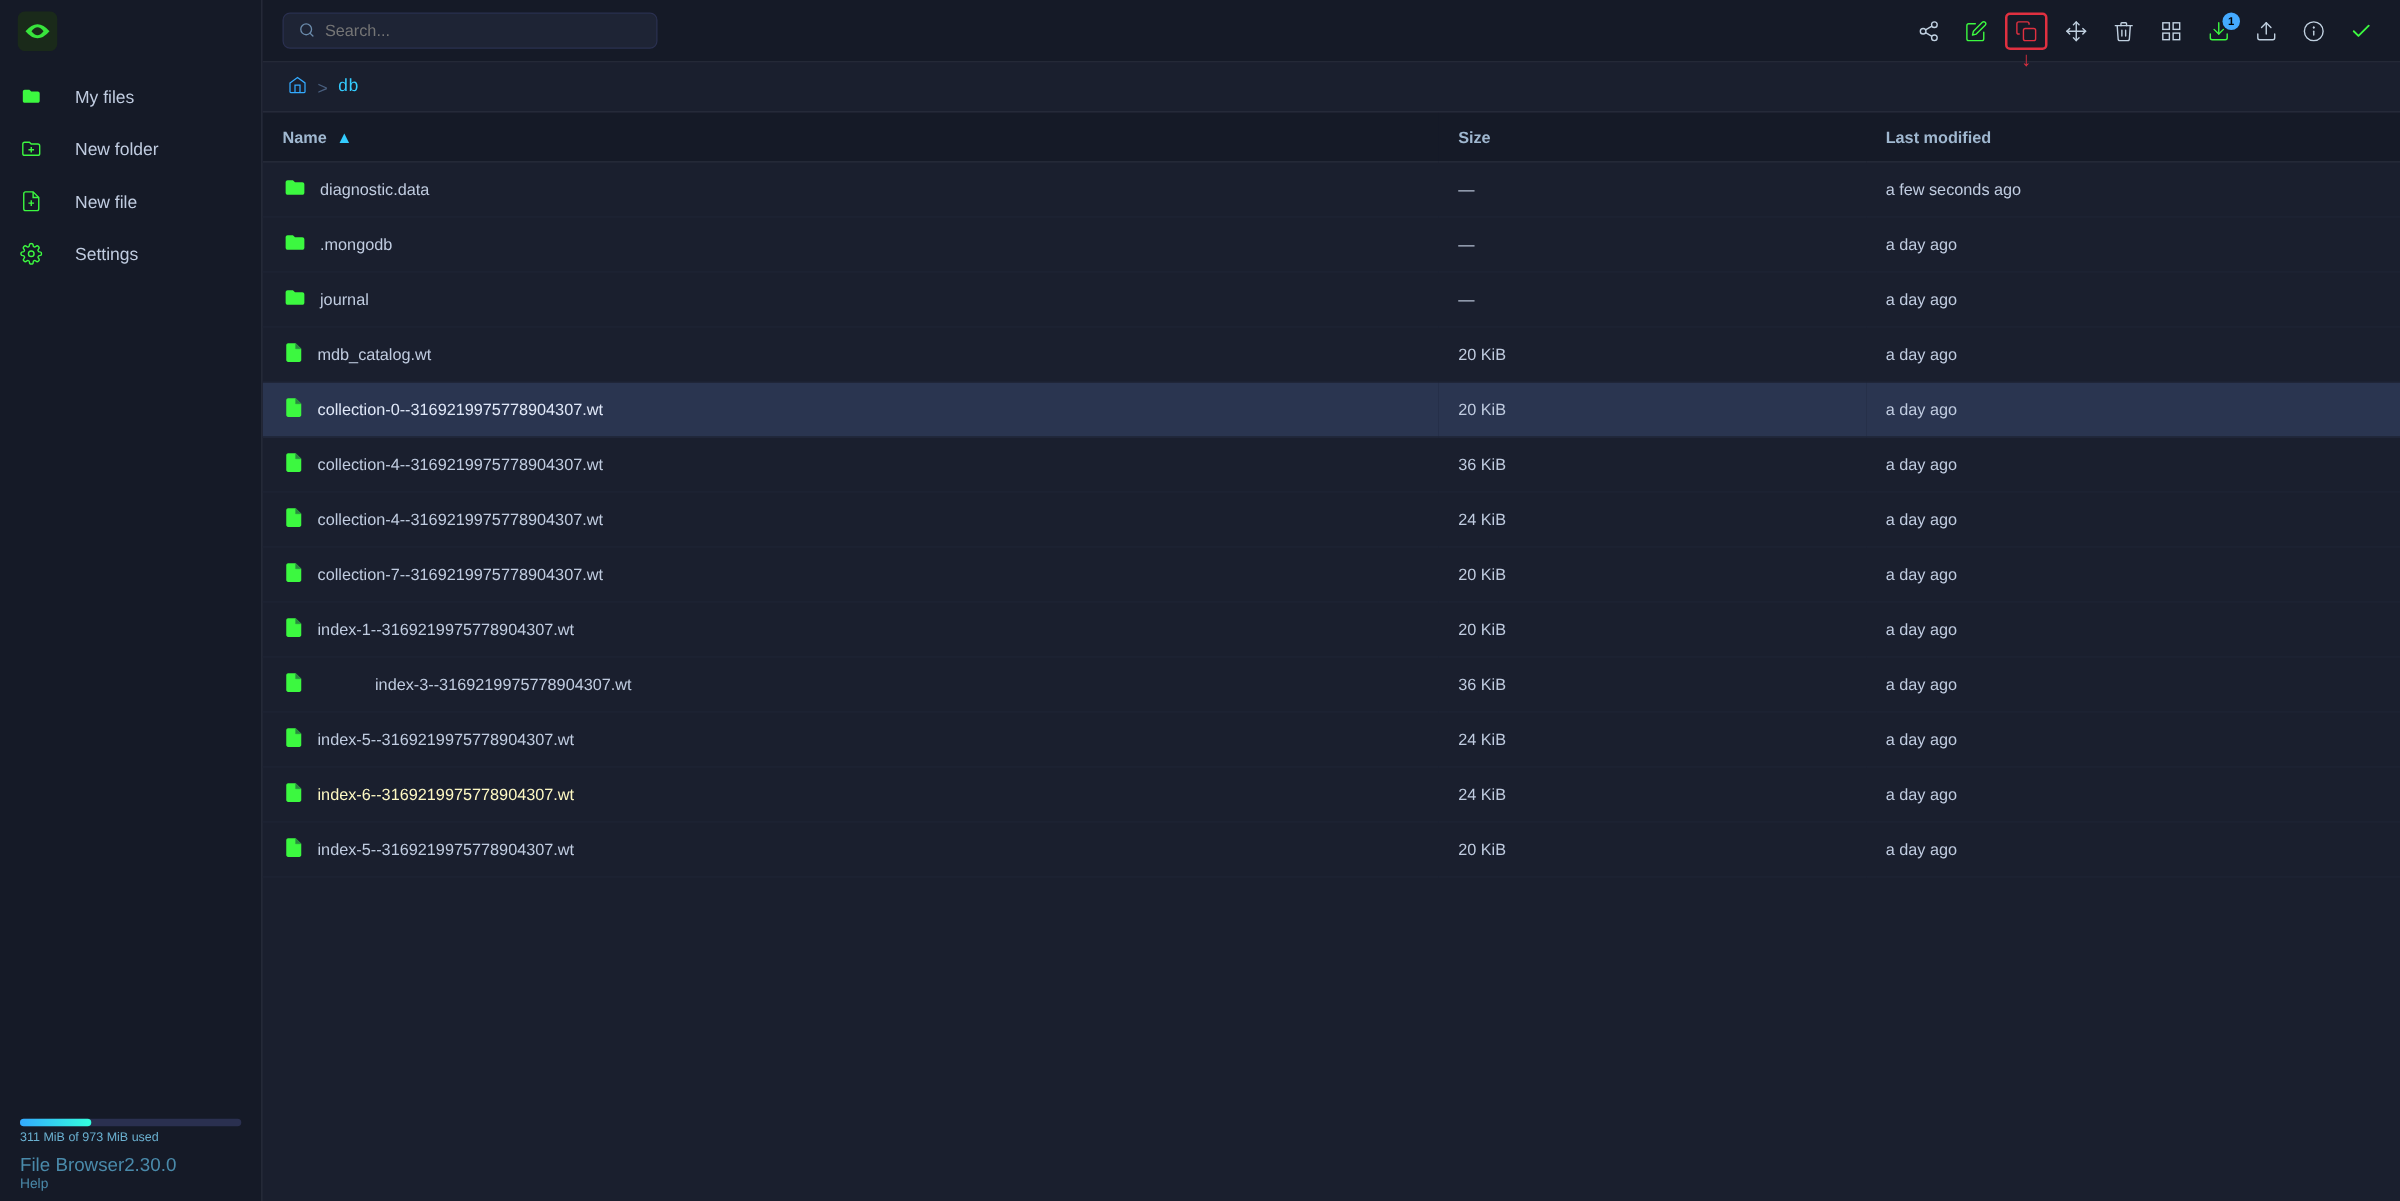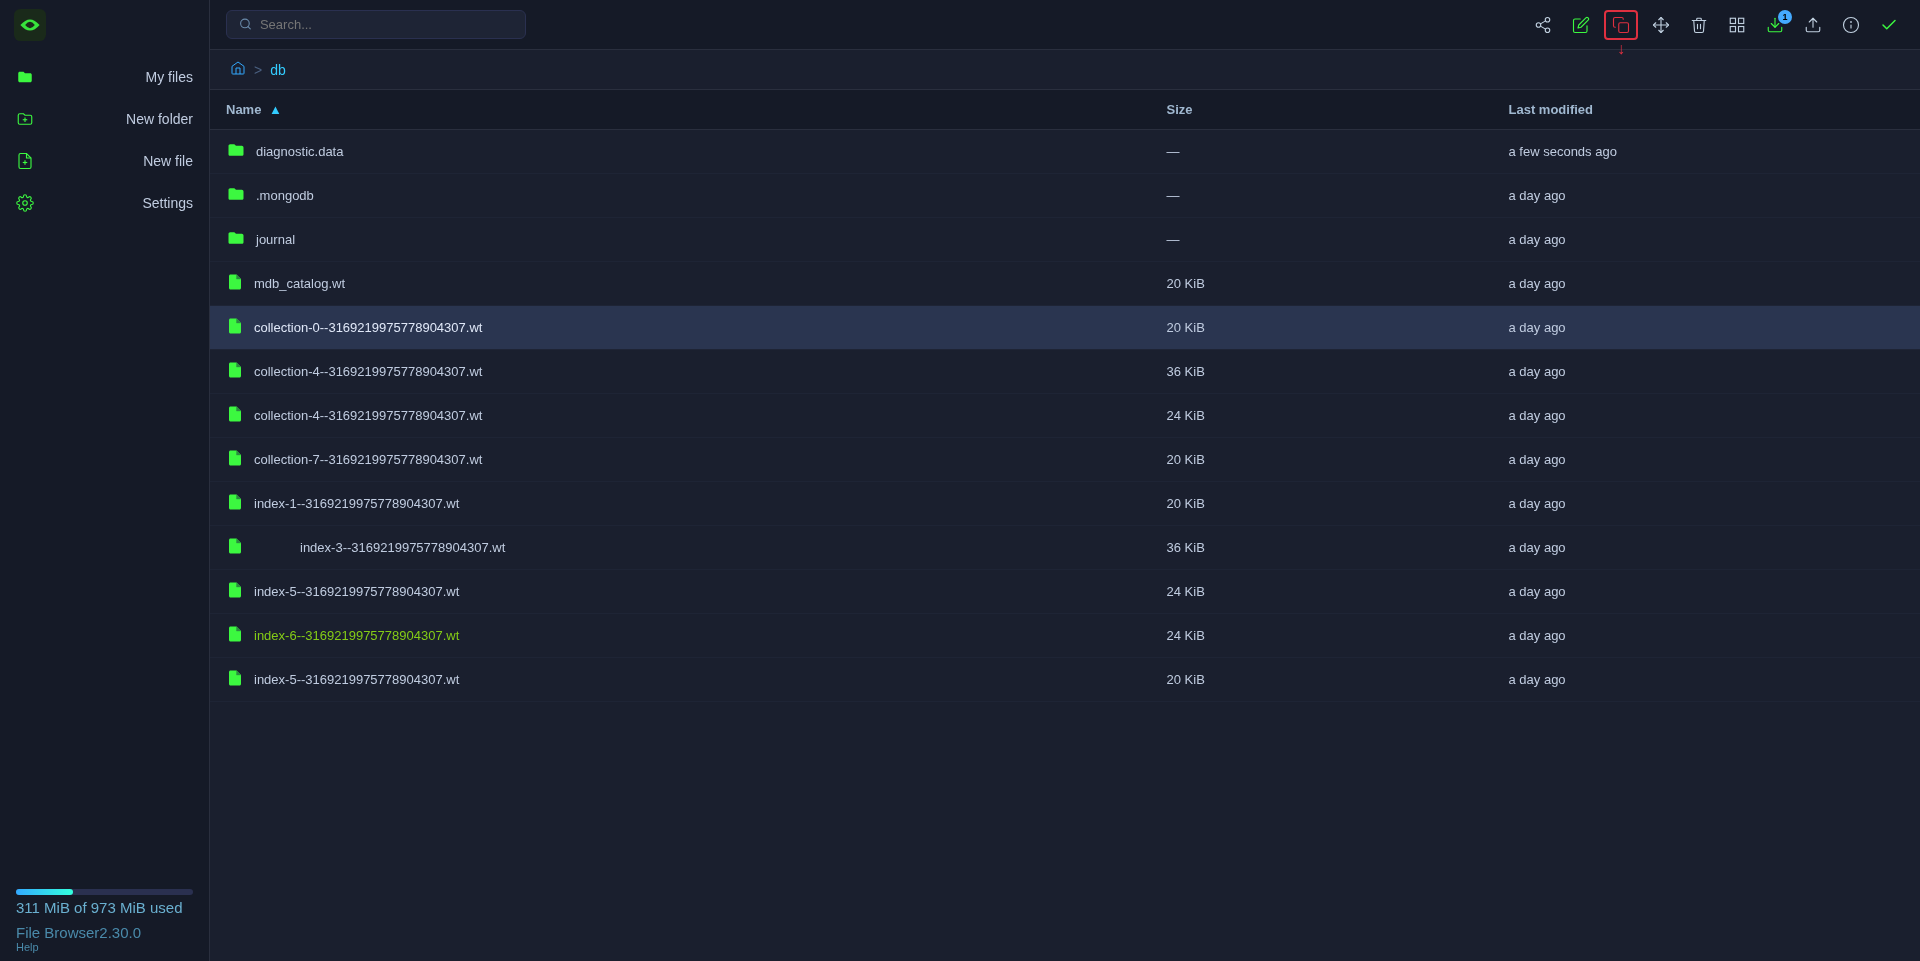--- a/index.html
+++ b/index.html
@@ -35,27 +35,26 @@
     }
     .sidebar-nav {
       flex: 1;
       display: flex;
       flex-direction: column;
       padding-top: 6px;
     }
     .sidebar-item {
       display: flex;
       align-items: center;
-      gap: 4px;
+      gap: 26px;
       padding: 12px 16px;
       cursor: pointer;
       color: #c0cce0;
       border-radius: 0;
       transition: background 0.15s;
-      justify-content: space-between;
     }
     .sidebar-item svg { flex-shrink: 0; }
     .sidebar-item-label { font-size: 14px; }
 
     .sidebar-footer {
       padding: 12px 16px 8px;
     }
     .storage-bar-bg {
       background: #2a3050;
       border-radius: 4px;
@@ -63,21 +62,21 @@
       width: 100%;
       margin-top: 4px;
     }
     .storage-bar-fill {
       background: linear-gradient(90deg, #3af, #3fd);
       height: 6px;
       border-radius: 4px;
       width: 32%;
     }
     .storage-label {
-      font-size: 15px;
+      font-size: 10px;
       color: #6ab0d0;
       margin-top: 4px;
     }
     .version-text {
       font-size: 15px;
       color: #4a8aaa;
       margin-top: 8px;
     }
     .help-text {
       font-size: 11px;
@@ -170,21 +169,21 @@
     
     #breadcrumb-bar {
       display: flex;
       align-items: center;
       padding: 10px 20px;
       gap: 8px;
       background: #1a1f2e;
       border-bottom: 1px solid #2a2f3e;
     }
     .breadcrumb-sep { color: #4a6080; }
-    .breadcrumb-current { color: #3cf; font-size: 14px; }
+    .breadcrumb-current { color: #3cf; font-size: 14px; font-family: Liberation Mono, monospace; }
 
     
     #file-area {
       flex: 1;
       overflow-y: auto;
     }
     #file-area::-webkit-scrollbar { width: 6px; }
     #file-area::-webkit-scrollbar-track { background: #1a1f2e; }
     #file-area::-webkit-scrollbar-thumb { background: #3a4560; border-radius: 3px; }
 
@@ -548,21 +547,21 @@
             <td class="file-size">24 KiB</td>
             <td class="file-modified">a day ago</td>
           </tr>
           <tr>
             <td>
               <div class="file-name-cell">
                 <span><svg width="18" height="20" viewBox="0 0 24 24" fill="none">
                     <path d="M6 2H14L20 8V20C20 21.1 19.1 22 18 22H6C4.9 22 4 21.1 4 20V4C4 2.9 4.9 2 6 2Z" fill="#3cf840"></path>
                     <polyline points="14,2 14,8 20,8" fill="#2a8a40" stroke="#2a8a40" stroke-width="0.5"></polyline>
                   </svg></span>
-                <span style="color: #84cc16;">index-6--3169219975778904307.wt</span>
+                <span style="color: #fef9c3;">index-6--3169219975778904307.wt</span>
               </div>
             </td>
             <td class="file-size">24 KiB</td>
             <td class="file-modified">a day ago</td>
           </tr>
           <tr>
             <td>
               <div class="file-name-cell">
                 <span><svg width="18" height="20" viewBox="0 0 24 24" fill="none">
                     <path d="M6 2H14L20 8V20C20 21.1 19.1 22 18 22H6C4.9 22 4 21.1 4 20V4C4 2.9 4.9 2 6 2Z" fill="#3cf840"></path>

